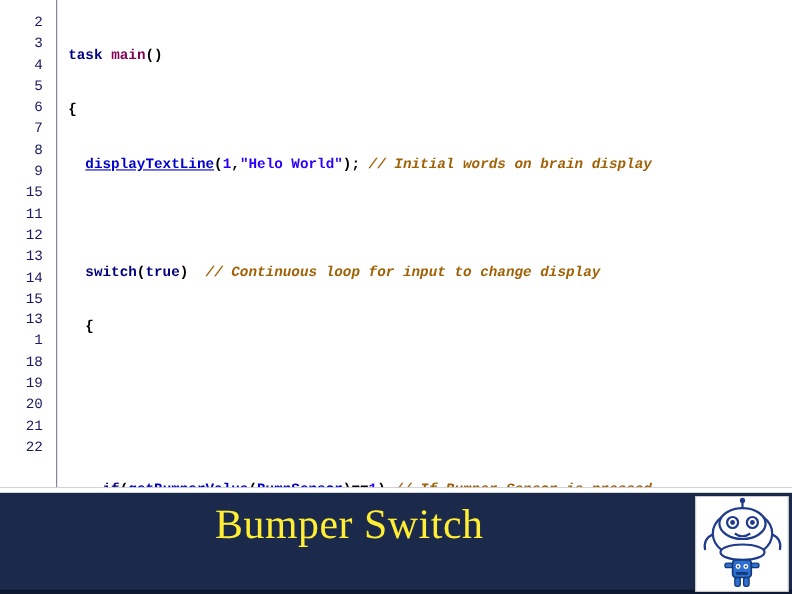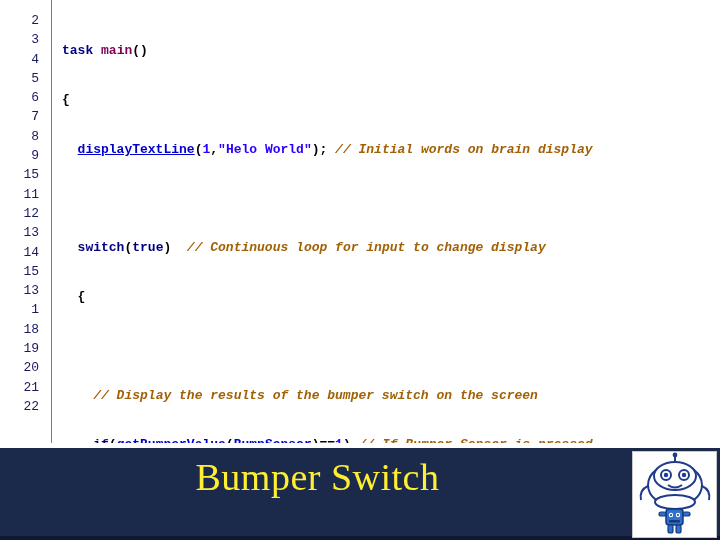--- a/index.html
+++ b/index.html
@@ -158,21 +158,21 @@
     <div class="gutter-rule"></div>
 
     <div class="code">
       <div class="ln"><span class="kw">task</span> <span class="fn">main</span><span class="plain">()</span></div>
       <div class="ln"><span class="plain">{</span></div>
       <div class="ln"><span class="plain">  </span><span class="blue">displayTextLine</span><span class="plain">(</span><span class="num">1</span><span class="plain">,</span><span class="str">"Helo World"</span><span class="plain">); </span><span class="com">// Initial words on brain display</span></div>
       <div class="ln"> </div>
       <div class="ln"><span class="plain">  </span><span class="kw">switch</span><span class="plain">(</span><span class="kw">true</span><span class="plain">)  </span><span class="com">// Continuous loop for input to change display</span></div>
       <div class="ln"><span class="plain">  {</span></div>
       <div class="ln"> </div>
-      <div class="ln"><span class="plain">    </span><span class="com">// Display the results of the bumper switch on the screen</span></div>
+      <div class="ln"><span class="plain">    </span></div>
       <div class="ln"><span class="plain">    </span><span class="kw">if</span><span class="plain">(</span><span class="blue">getBumperValue</span><span class="plain">(</span><span class="blue">BumpSensor</span><span class="plain">)==</span><span class="num">1</span><span class="plain">) </span><span class="com">// If Bumper Sensor is pressed</span></div>
       <div class="ln"><span class="plain">    {</span></div>
       <div class="ln"><span class="plain">      </span><span class="blue">displayTextLine</span><span class="plain">(</span><span class="num">3</span><span class="plain">,</span><span class="str">"Bumper Sensor"</span><span class="plain">); </span><span class="com">// Display results</span></div>
       
       
       
       
       
       
       

